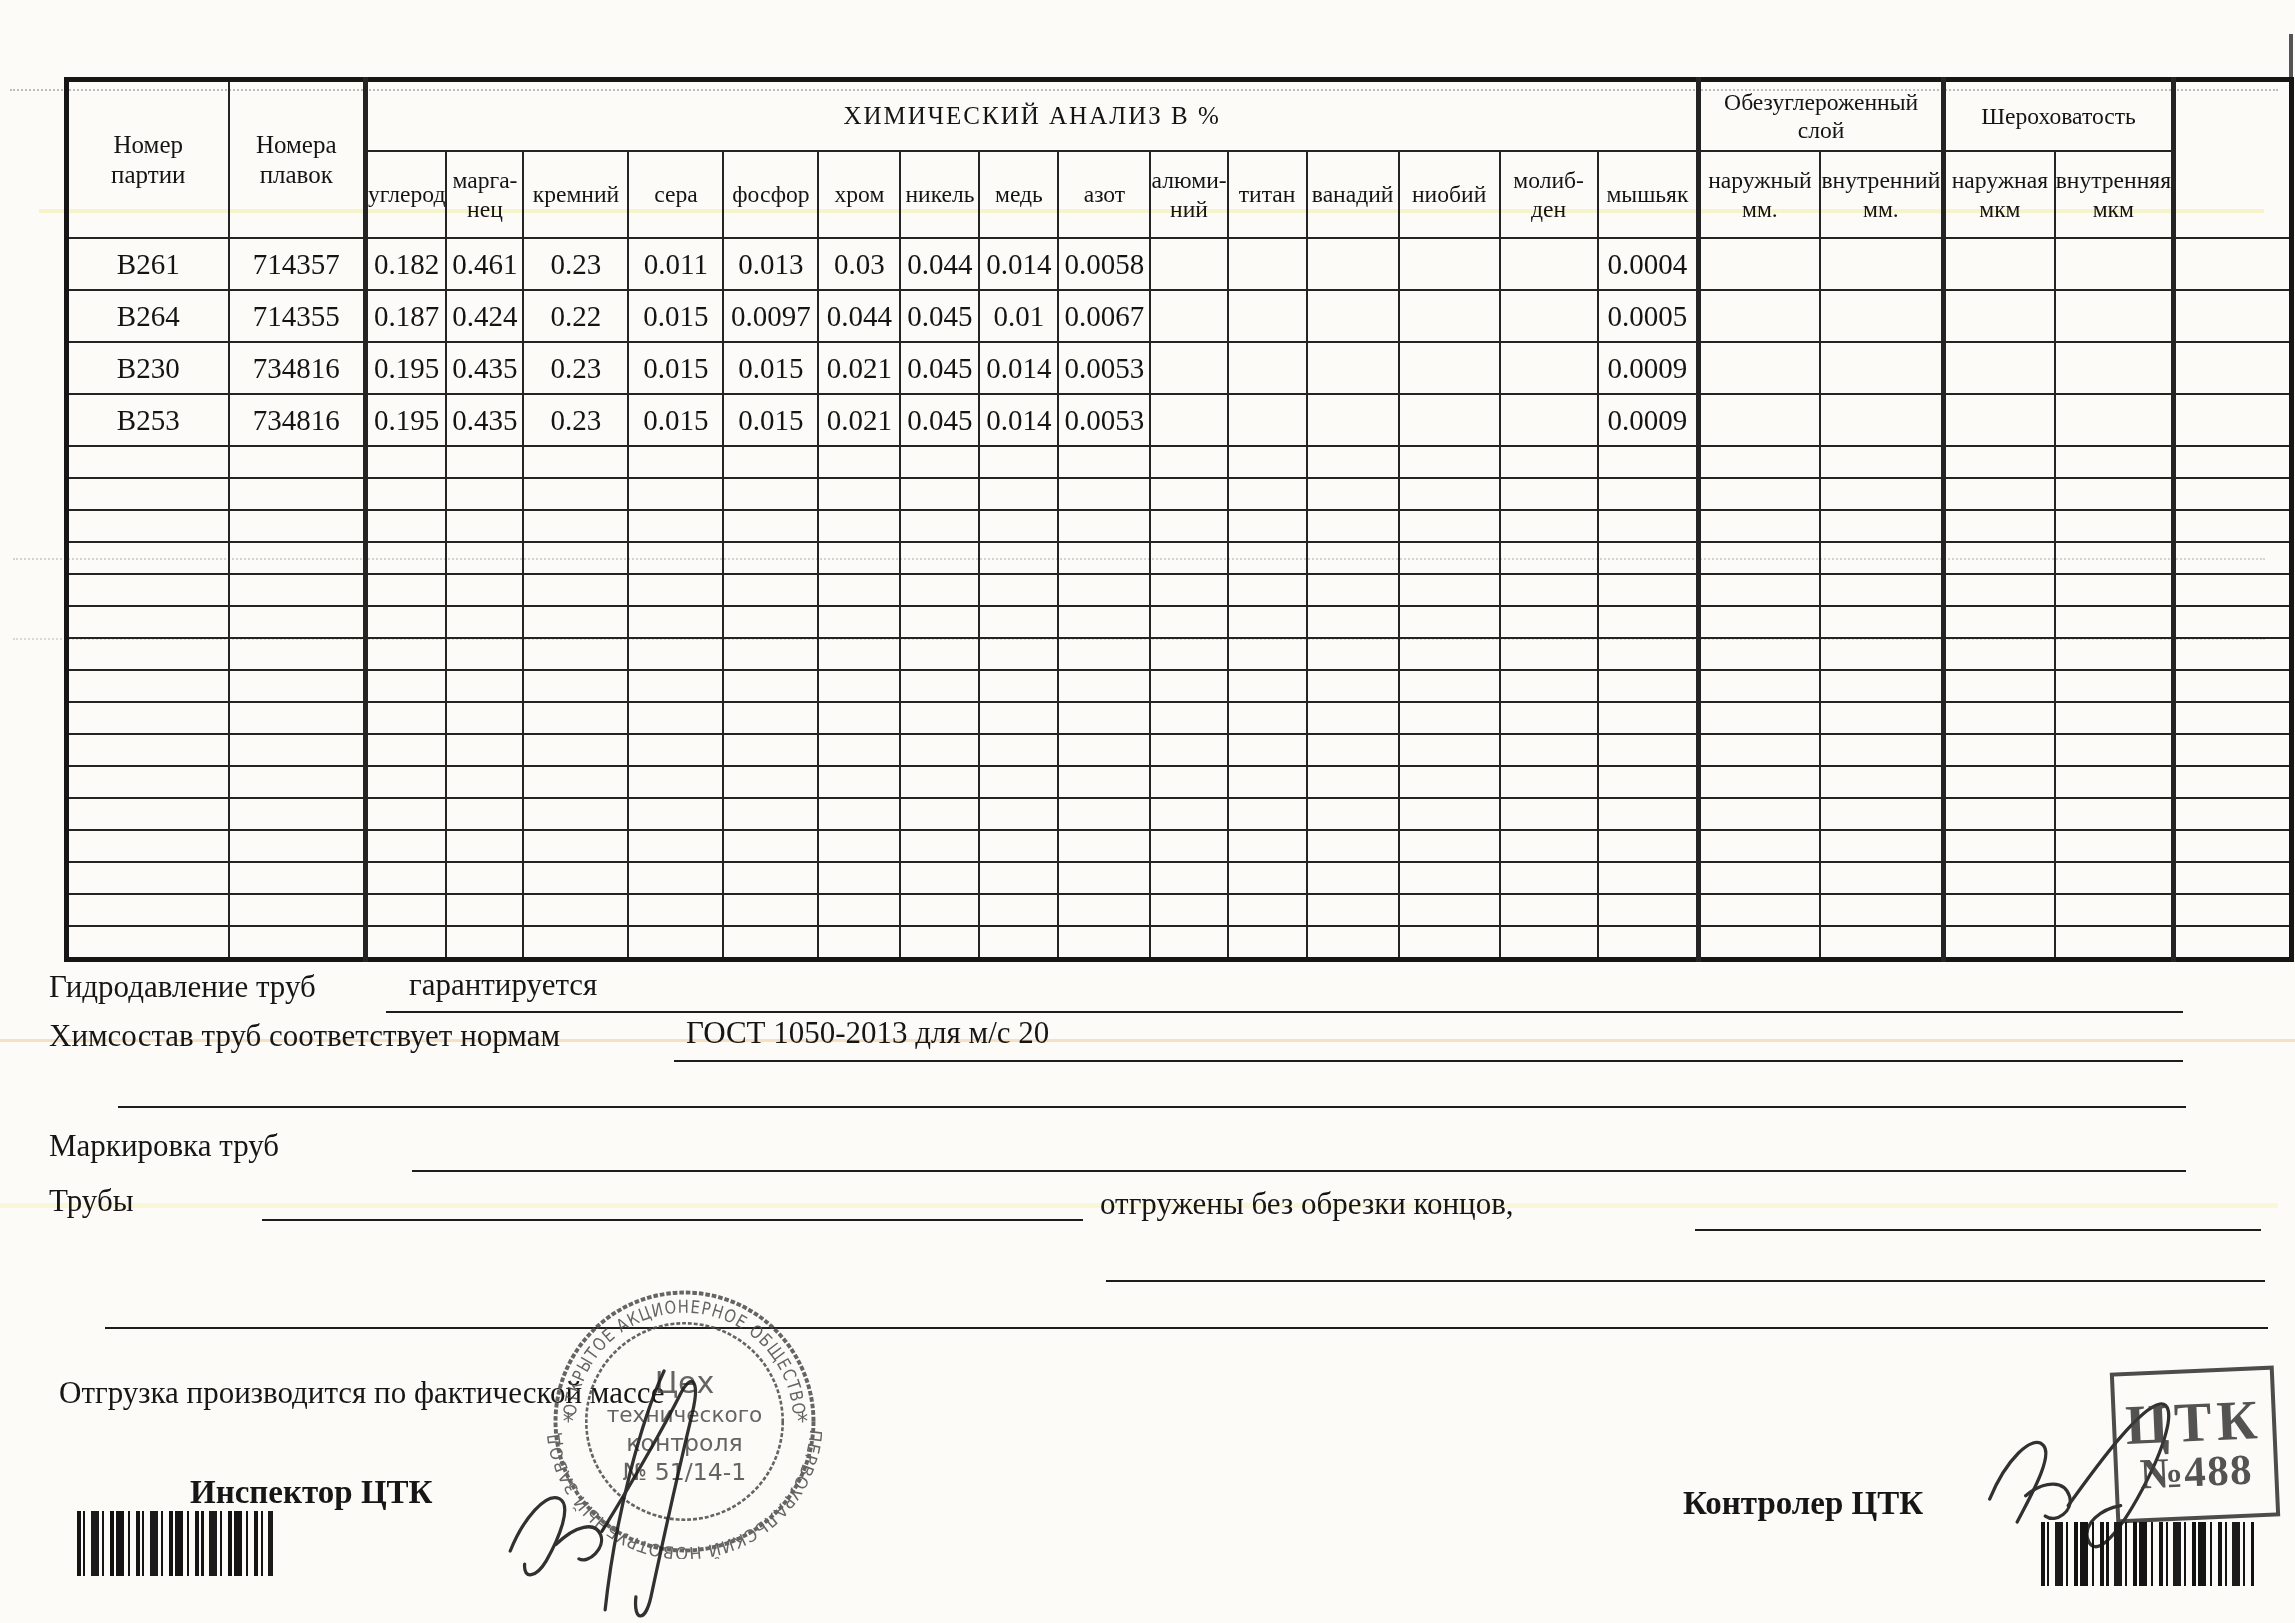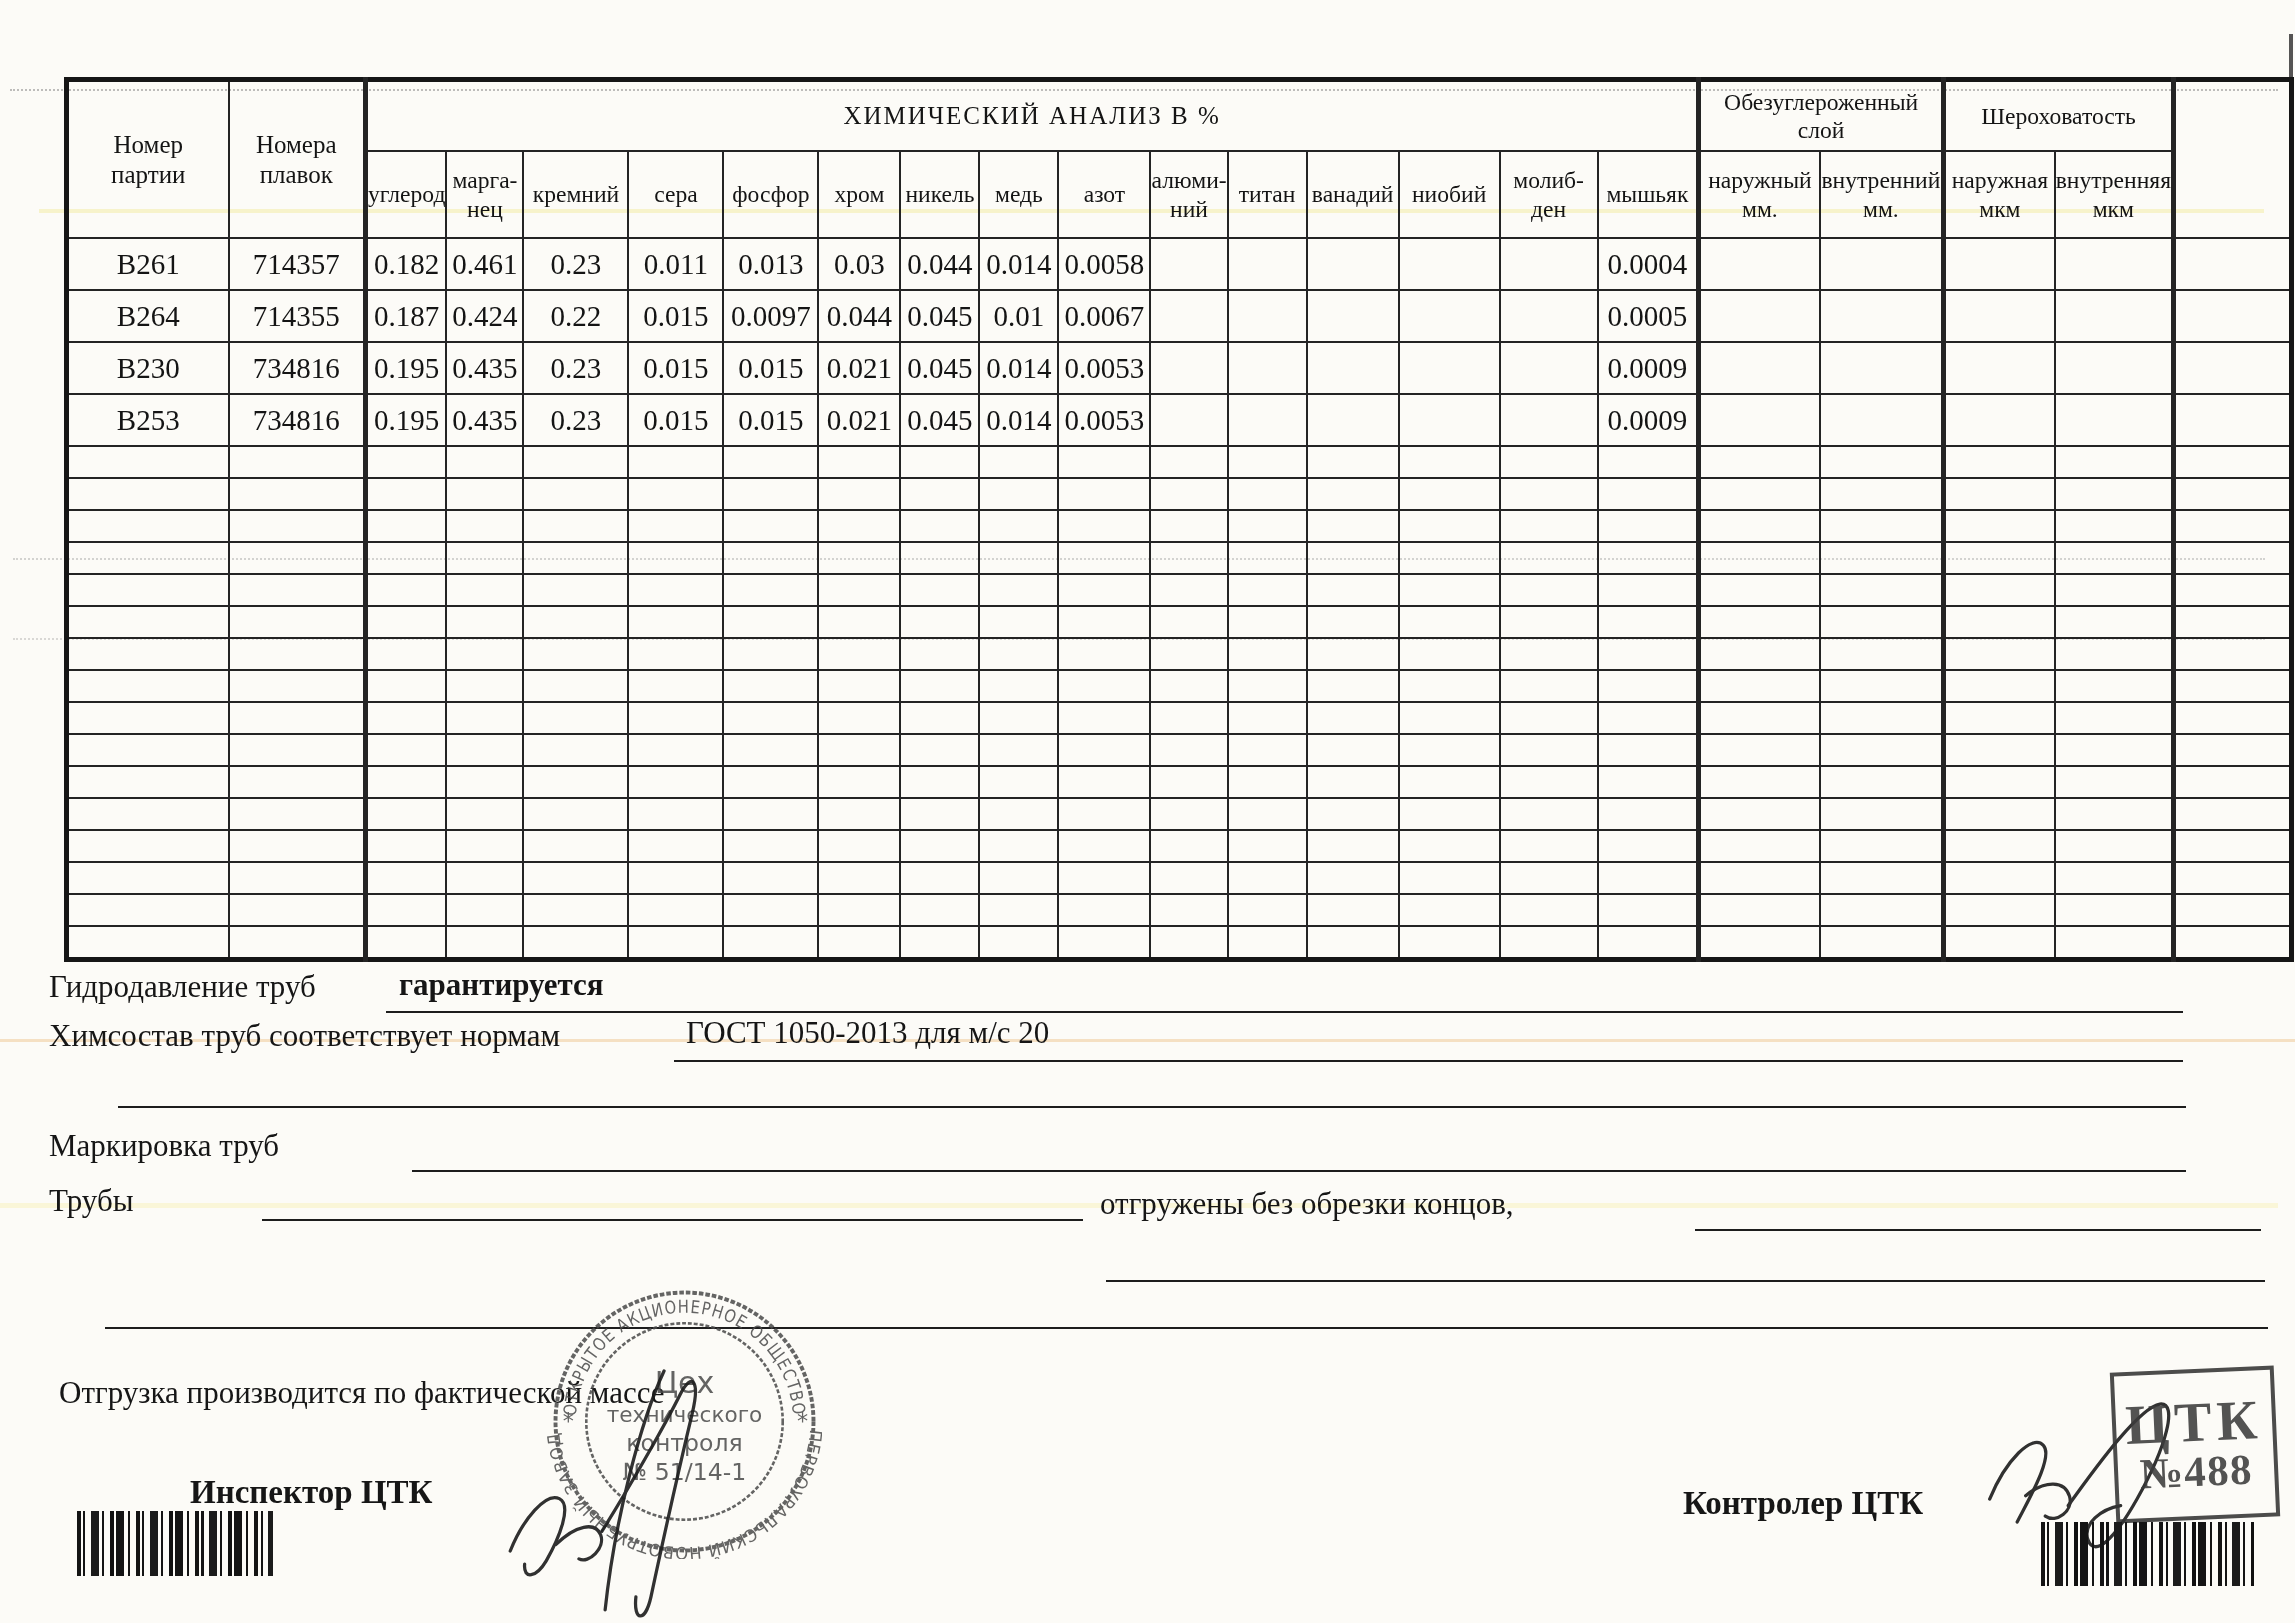--- a/index.html
+++ b/index.html
@@ -599,21 +599,21 @@
           <td></td>
           <td class="sep-r"></td>
           <td></td>
           <td class="sep-r"></td>
           <td></td>
         </tr>
       </tbody>
     </table>
 
   <div class="txt" style="left:49px;top:969px;">Гидродавление труб</div>
-  <div class="txt" style="left:399px;top:967px;font-weight:bold;">гарантируется</div>
+  <div class="txt" style="left:409px;top:967px;">гарантируется</div>
   <div class="rule" style="left:386px;top:1011px;width:1797px;"></div>
 
   <div class="txt" style="left:49px;top:1018px;text-align:center;">Химсостав труб соответствует нормам</div>
   <div class="txt" style="left:686px;top:1015px;">ГОСТ 1050-2013 для м/с 20</div>
   <div class="rule" style="left:674px;top:1060px;width:1509px;"></div>
 
   <div class="rule" style="left:118px;top:1106px;width:2068px;"></div>
 
   <div class="txt" style="left:49px;top:1128px;">Маркировка труб</div>
   <div class="rule" style="left:412px;top:1170px;width:1774px;"></div>

